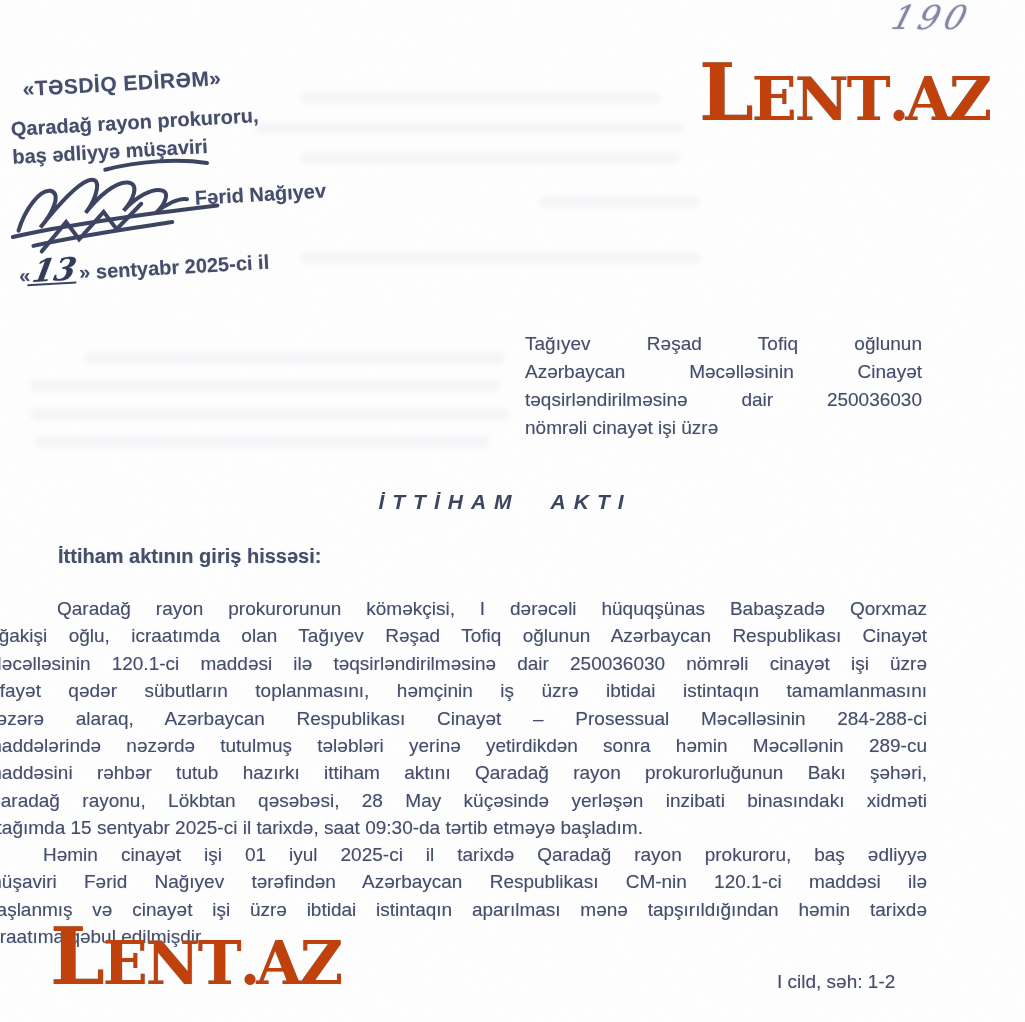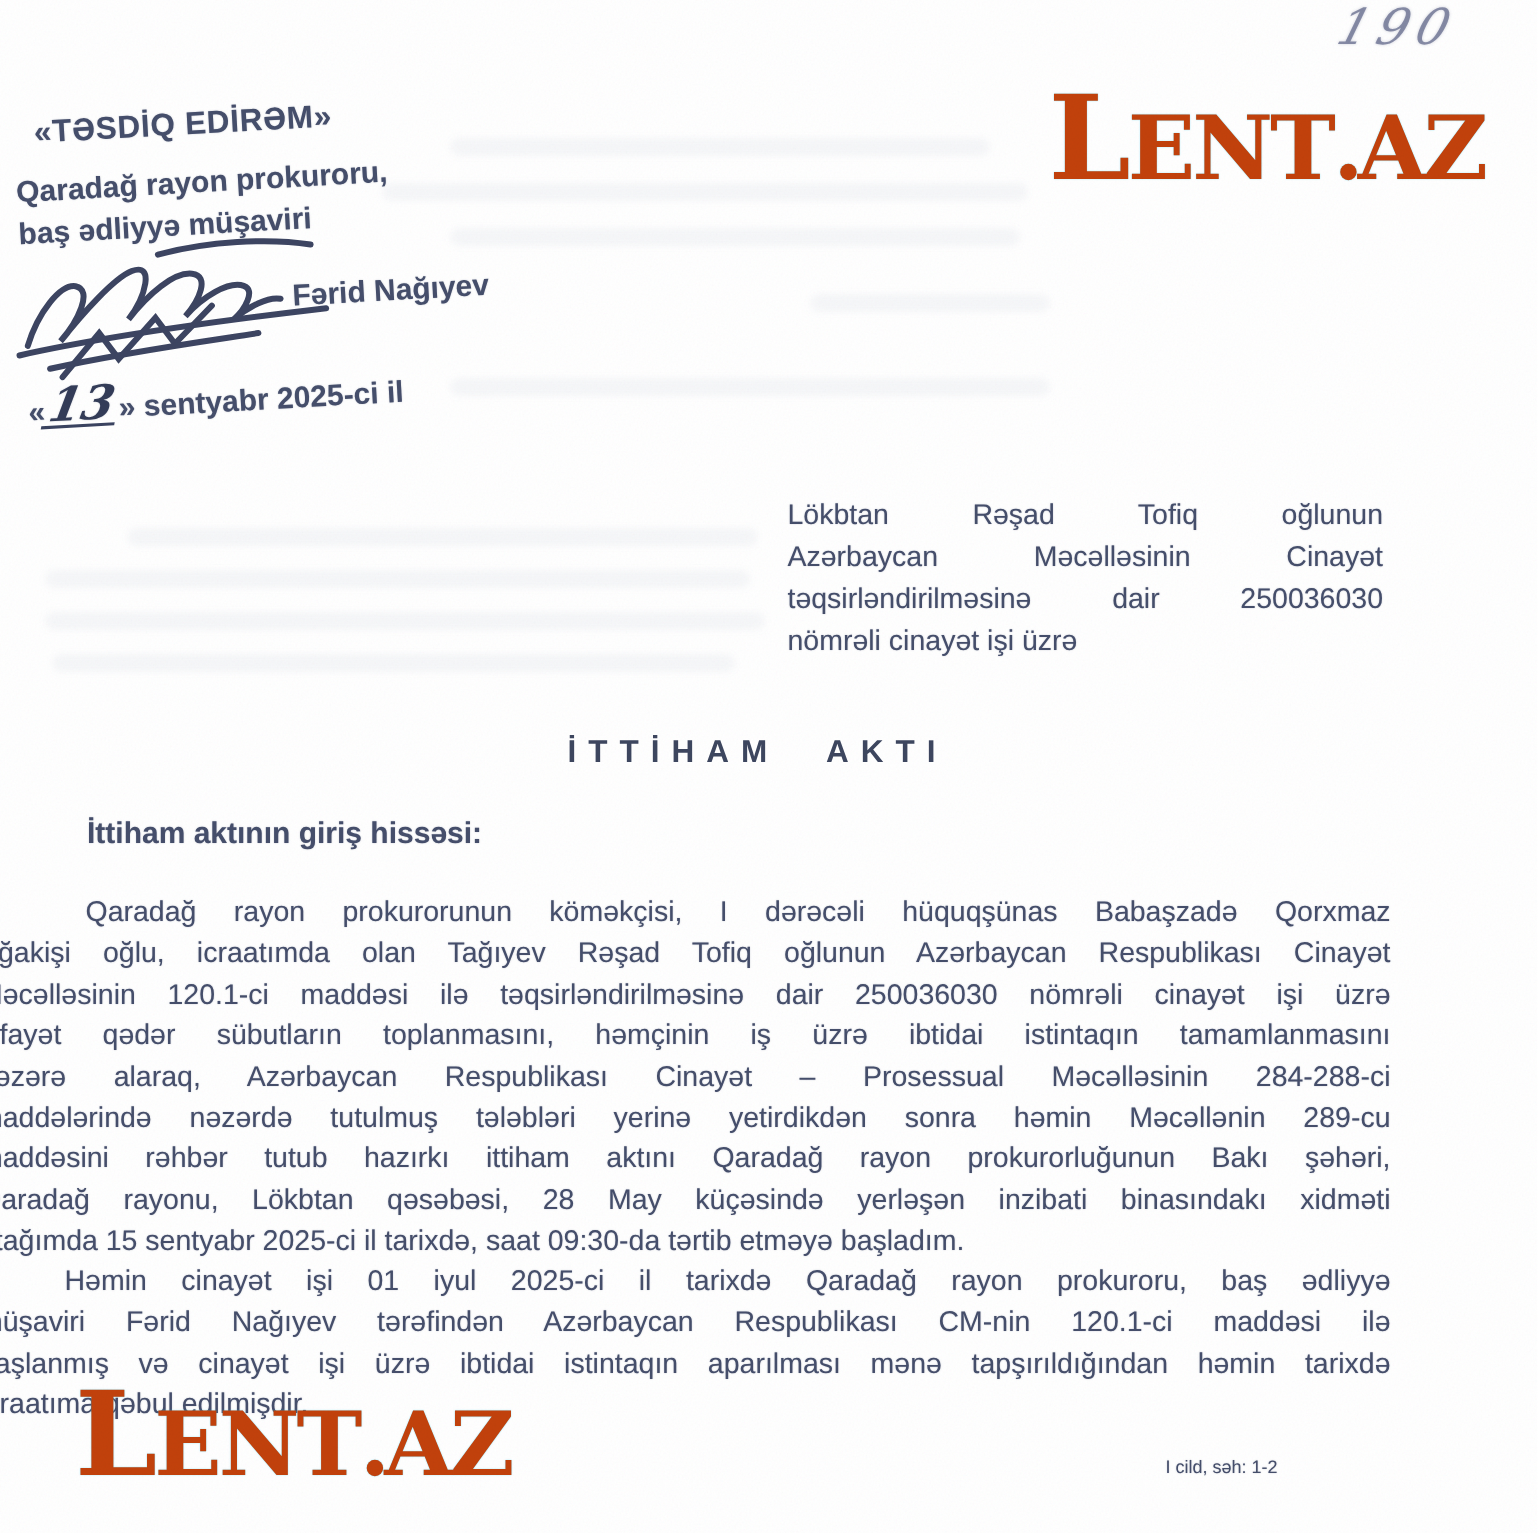--- a/index.html
+++ b/index.html
@@ -48,35 +48,35 @@
     font-style:italic; font-size:33px; letter-spacing:5px; color:rgba(110,116,148,0.8);
     transform:skewX(-16deg); text-shadow:0 0 2px rgba(110,116,148,0.35);
   }
 
   
   .case-ref { position:absolute; left:525px; top:330px; width:397px;
               font-size:19px; line-height:28px; }
   
   .doc-title { position:absolute; left:305px; top:490px; width:400px; text-align:center;
                font-size:21px; font-weight:bold; letter-spacing:8px; word-spacing:18px;
-               color:#3d465f; }
+               color:#3d465f;font-style:italic; }
   
   .section-heading { position:absolute; left:58px; top:545px; font-size:20px; font-weight:bold; }
 
   
   .body-par { position:absolute; left:-14px; width:941px; font-size:19px; line-height:27.4px; }
   .par1 { top:595px; }
   .par2 { top:841px; }
   .jl { text-align:justify; text-align-last:justify; white-space:nowrap; }
   .jl-last { text-align-last:left; }
   .par1 .jl:first-child { text-indent:71px; }
   .par2 .jl:first-child { text-indent:57px; }
 
   
-  .footer-ref { position:absolute; left:777px; top:971px; font-size:12px; }
+  .footer-ref { position:absolute; left:777px; top:971px; font-size:19px; }
 
   
   .ghost { position:absolute; height:12px; border-radius:6px;
            background:rgba(100,108,145,0.055); filter:blur(2.4px); }
   .g1 { top:92px;  left:300px; width:360px; }
   .g2 { top:122px; left:255px; width:430px; }
   .g3 { top:152px; left:300px; width:380px; }
   .g4 { top:196px; left:540px; width:160px; }
   .g5 { top:252px; left:300px; width:400px; }
   .g6 { top:352px; left:85px;  width:420px; }
@@ -122,21 +122,21 @@
         </g>
       </svg>
       <div class="signer">Fərid Nağıyev</div>
     </div>
     <div class="date-row">
       <span>«</span><span class="hand-day">13</span><span>»</span><span> sentyabr 2025-ci il</span>
     </div>
   </div>
 
   <div class="case-ref ink">
-      <div class="jl">Lökbtan Rəşad Tofiq oğlunun</div>
+      <div class="jl">Tağıyev Rəşad Tofiq oğlunun</div>
       <div class="jl">Azərbaycan Məcəlləsinin Cinayət</div>
       <div class="jl">təqsirləndirilməsinə dair 250036030</div>
       <div class="jl jl-last">nömrəli cinayət işi üzrə</div>
     </div>
 
   <div class="doc-title">İTTİHAM AKTI</div>
 
   <div class="section-heading ink">İttiham aktının giriş hissəsi:</div>
 
   <div class="body-par par1 ink">

